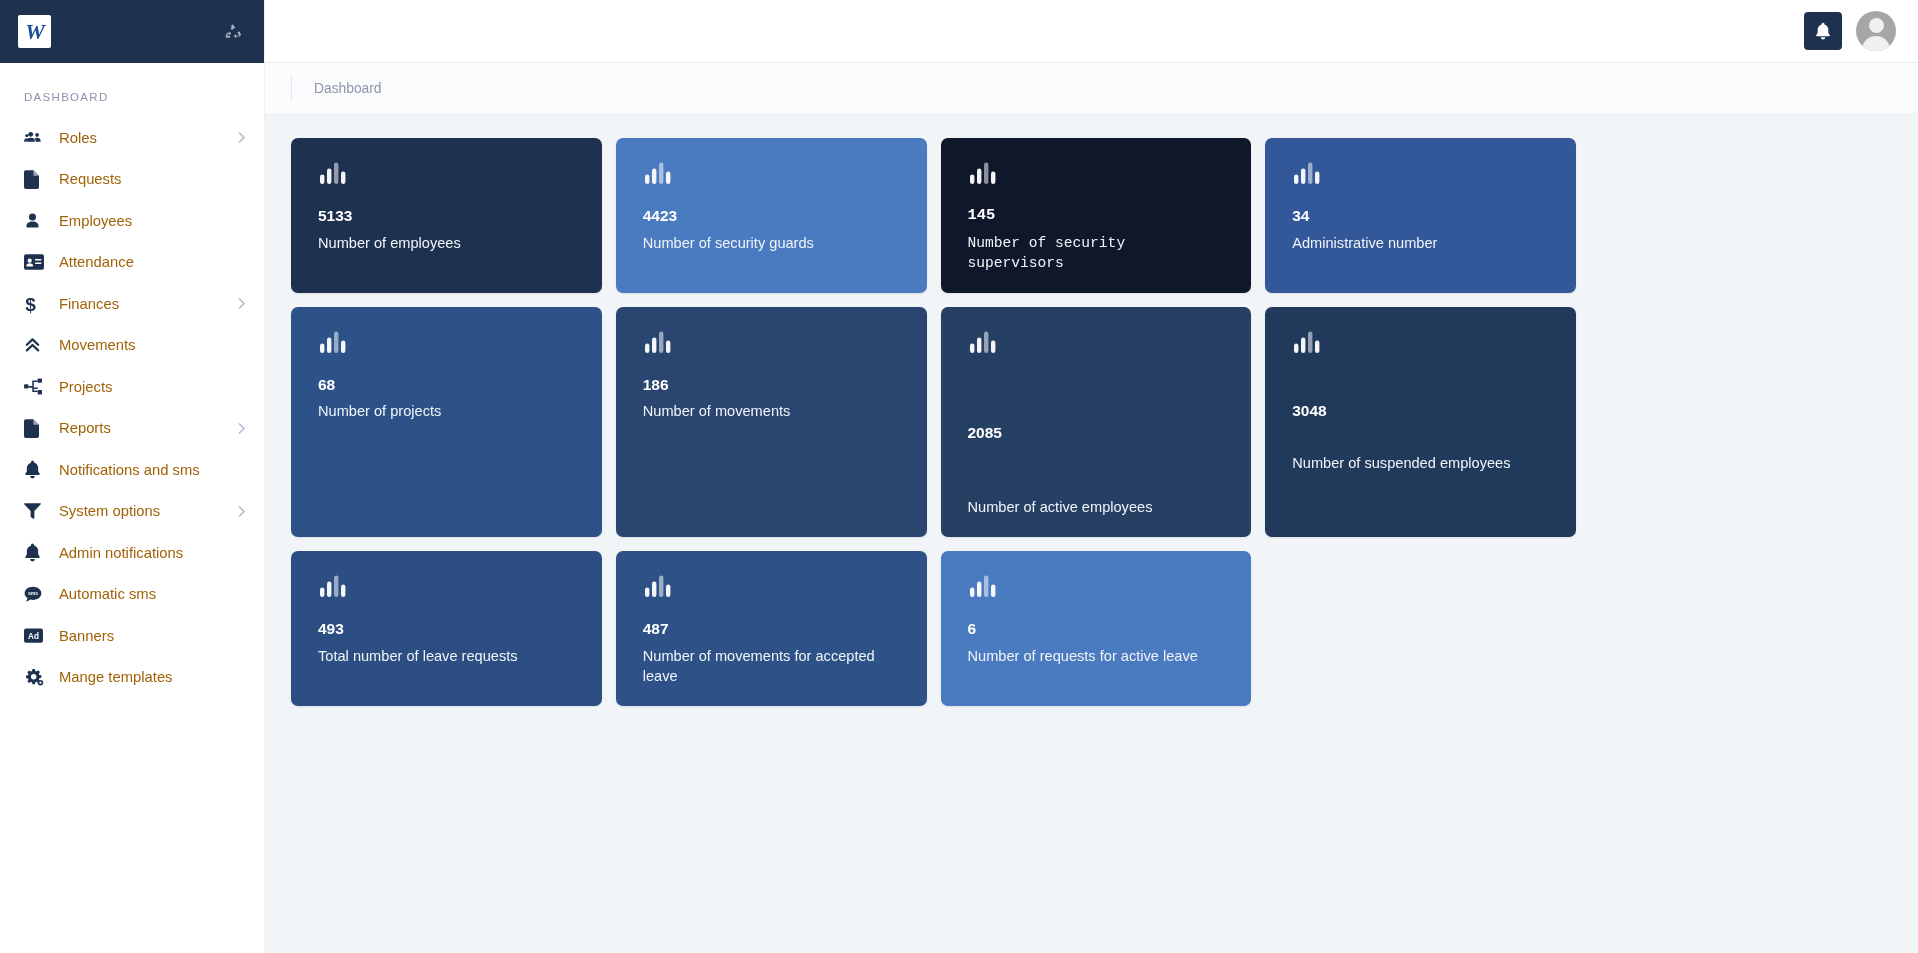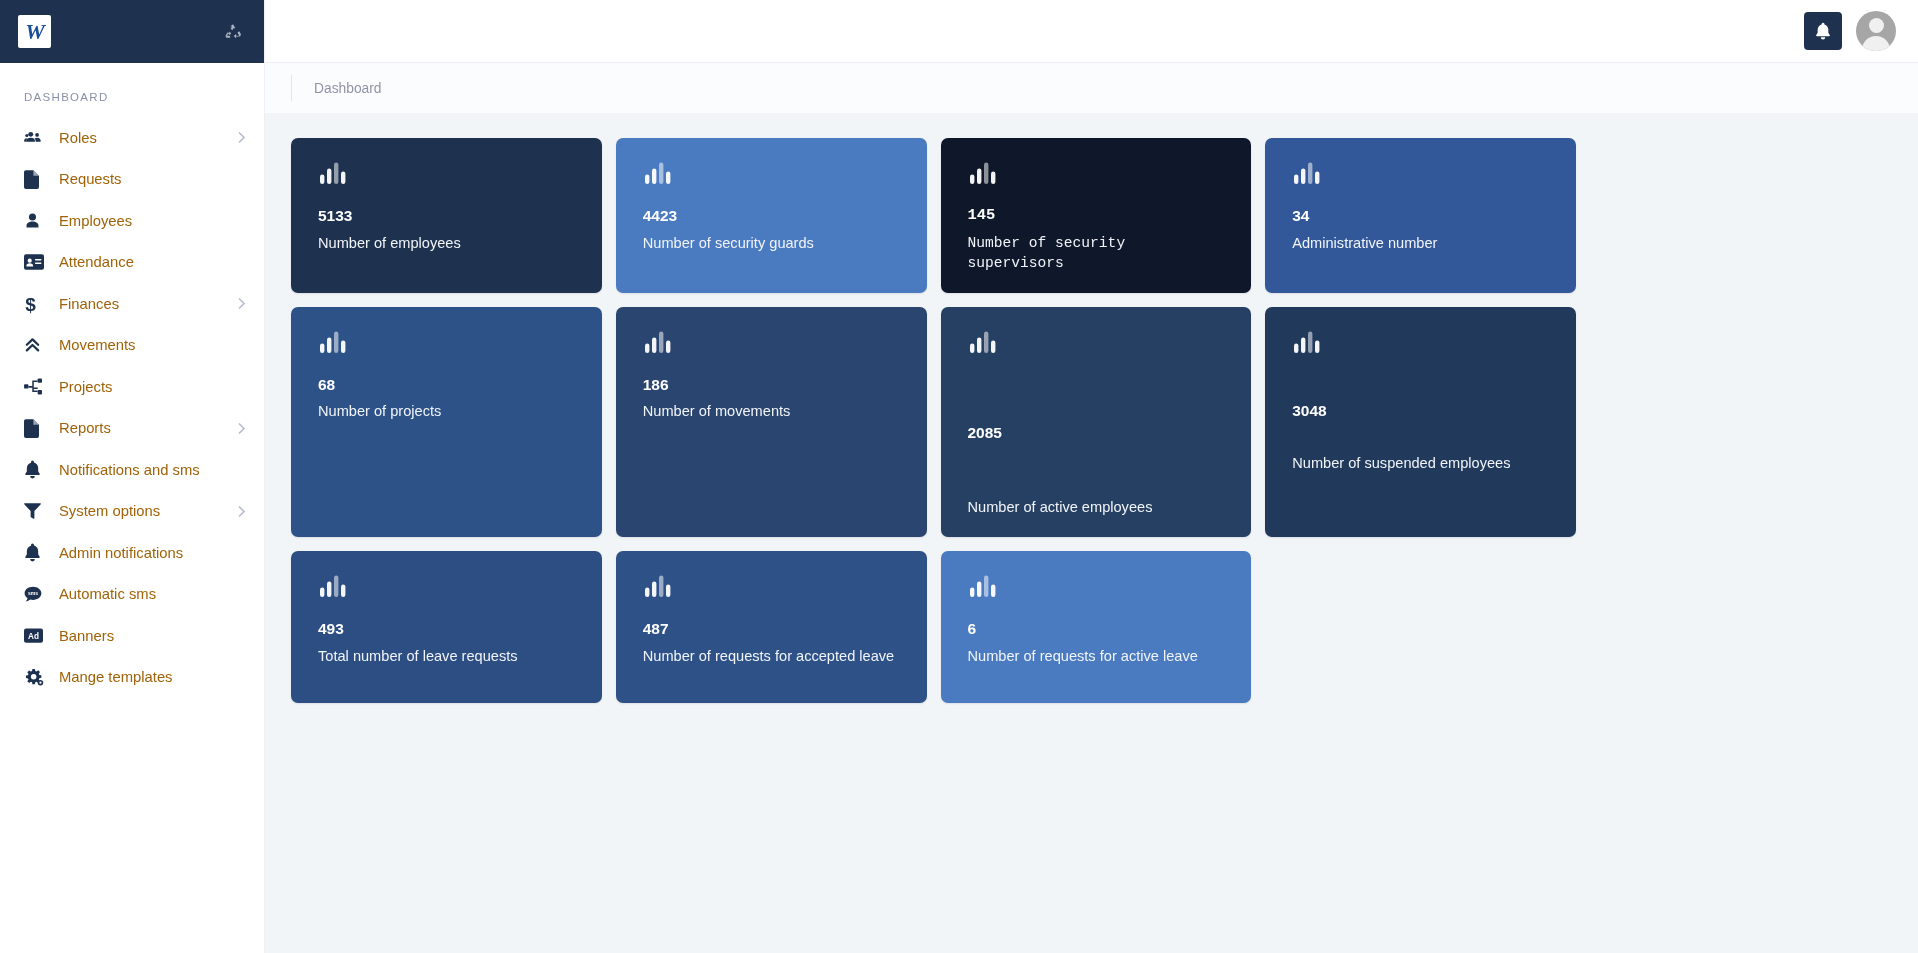--- a/index.html
+++ b/index.html
@@ -553,21 +553,21 @@
           <div class="stat-card" style="background: rgb(46, 82, 136);">
             <div class="card-icon">
   <svg width="30" height="26" viewBox="0 0 30 26" aria-hidden="true">
     <rect x="2" y="14.5" width="4.4" height="9.5" rx="2.2" fill="#ffffff" opacity=".95"></rect>
     <rect x="9" y="8.5" width="4.4" height="15.5" rx="2.2" fill="#ffffff" opacity=".95"></rect>
     <rect x="16" y="2.5" width="4.4" height="21.5" rx="2.2" fill="#ffffff" opacity=".52"></rect>
     <rect x="23" y="11.5" width="4.4" height="12.5" rx="2.2" fill="#ffffff" opacity=".95"></rect>
   </svg>
             </div>
             <div class="card-value">487</div>
-            <div class="card-label">Number of requests for accepted leave</div>
+            <div class="card-label">Number of movements for accepted leave</div>
           </div>
           <div class="stat-card" style="background: rgb(74, 122, 192);">
             <div class="card-icon">
   <svg width="30" height="26" viewBox="0 0 30 26" aria-hidden="true">
     <rect x="2" y="14.5" width="4.4" height="9.5" rx="2.2" fill="#ffffff" opacity=".95"></rect>
     <rect x="9" y="8.5" width="4.4" height="15.5" rx="2.2" fill="#ffffff" opacity=".95"></rect>
     <rect x="16" y="2.5" width="4.4" height="21.5" rx="2.2" fill="#ffffff" opacity=".52"></rect>
     <rect x="23" y="11.5" width="4.4" height="12.5" rx="2.2" fill="#ffffff" opacity=".95"></rect>
   </svg>
             </div>

